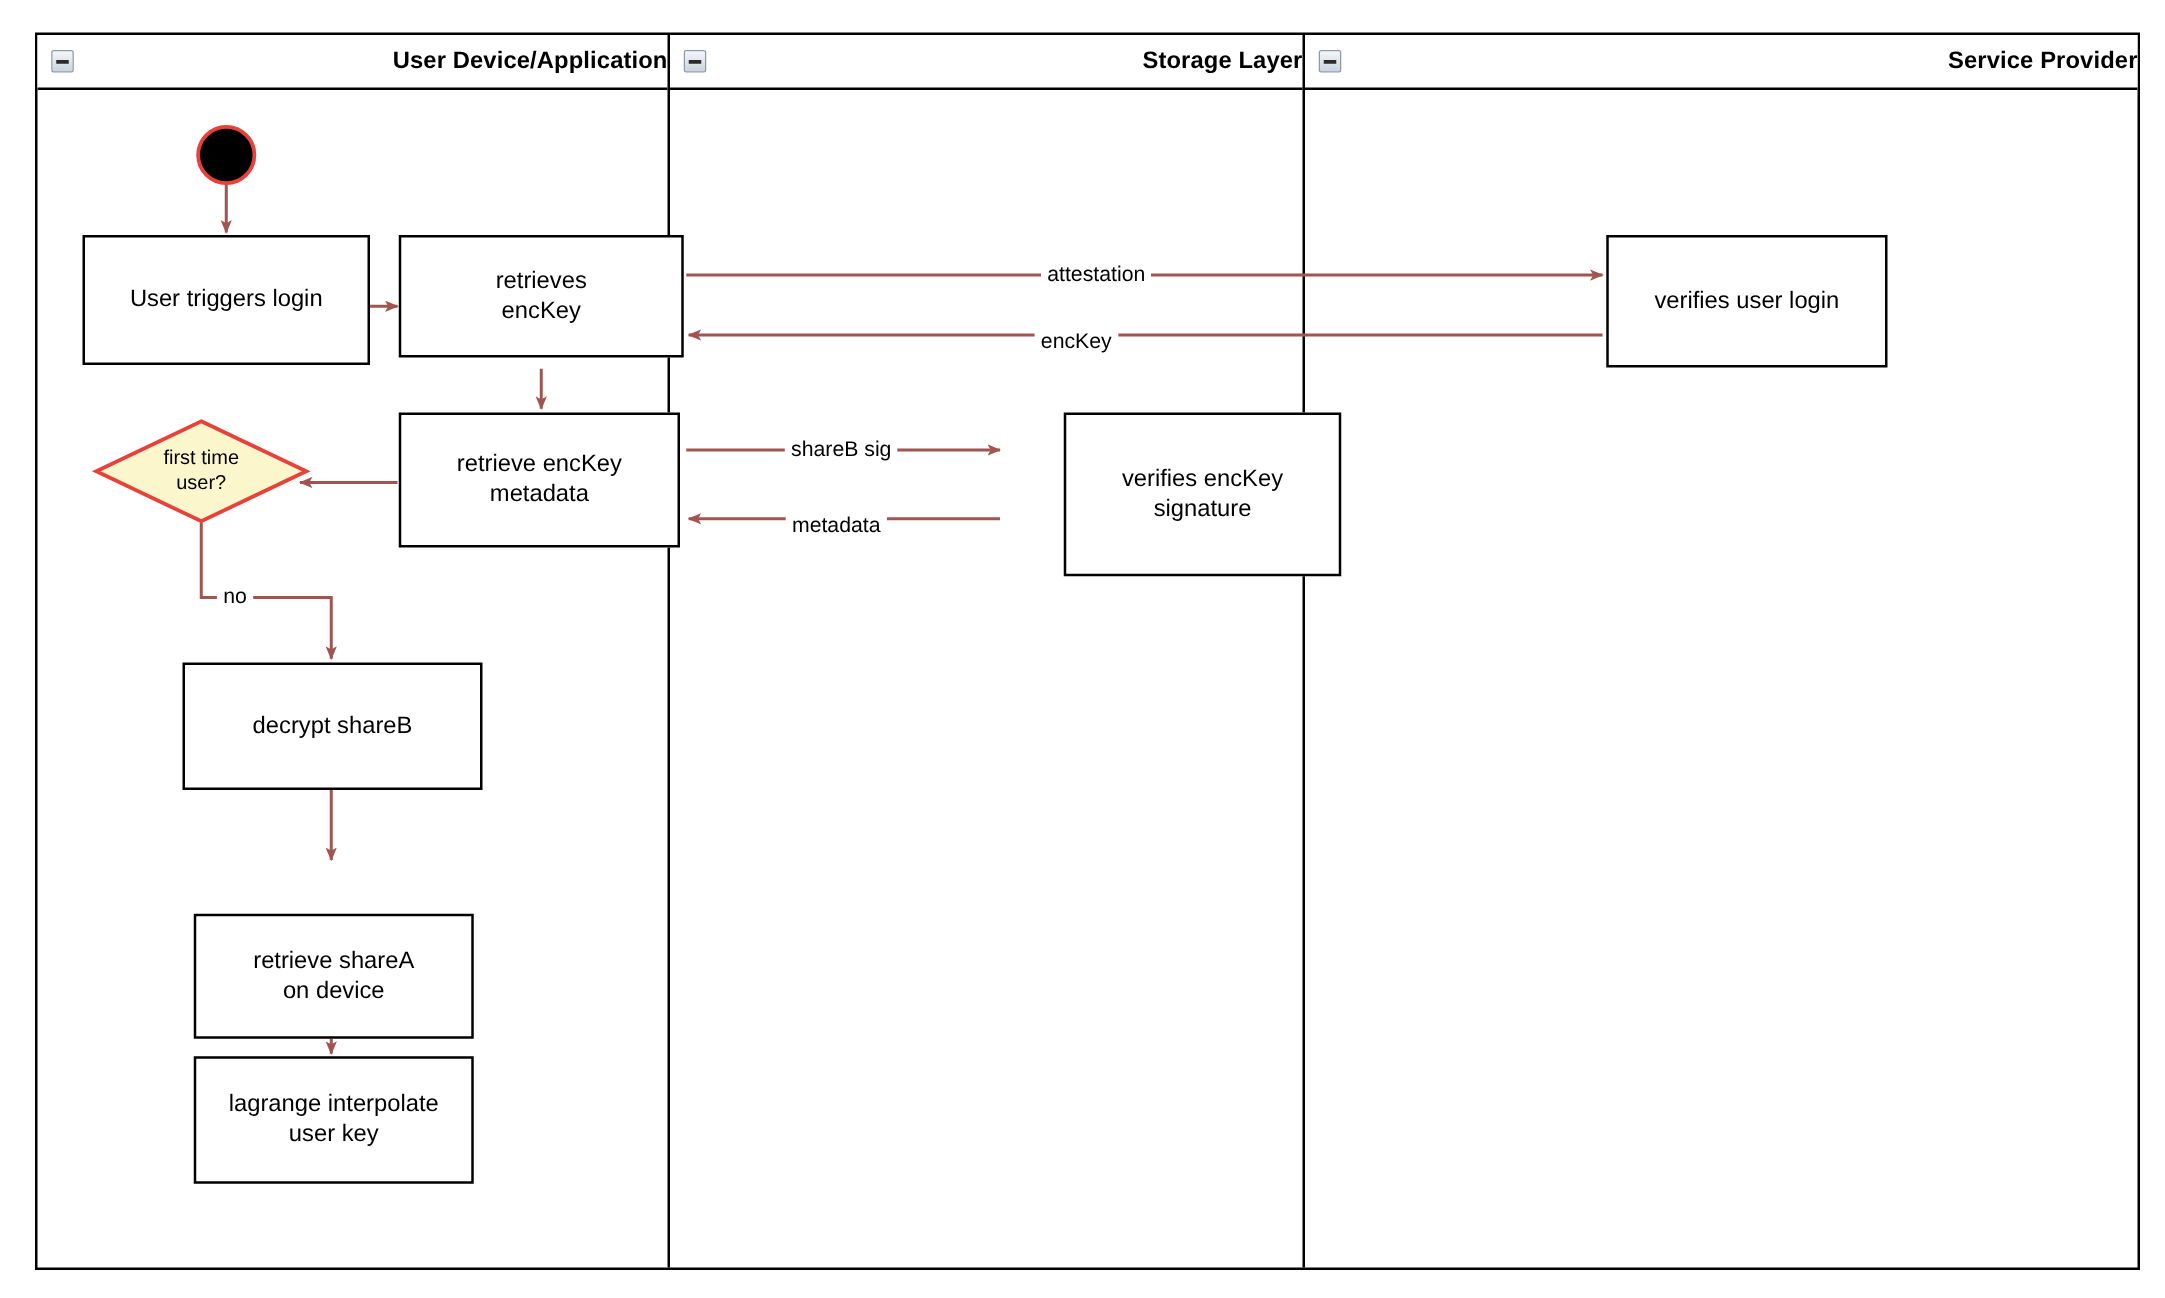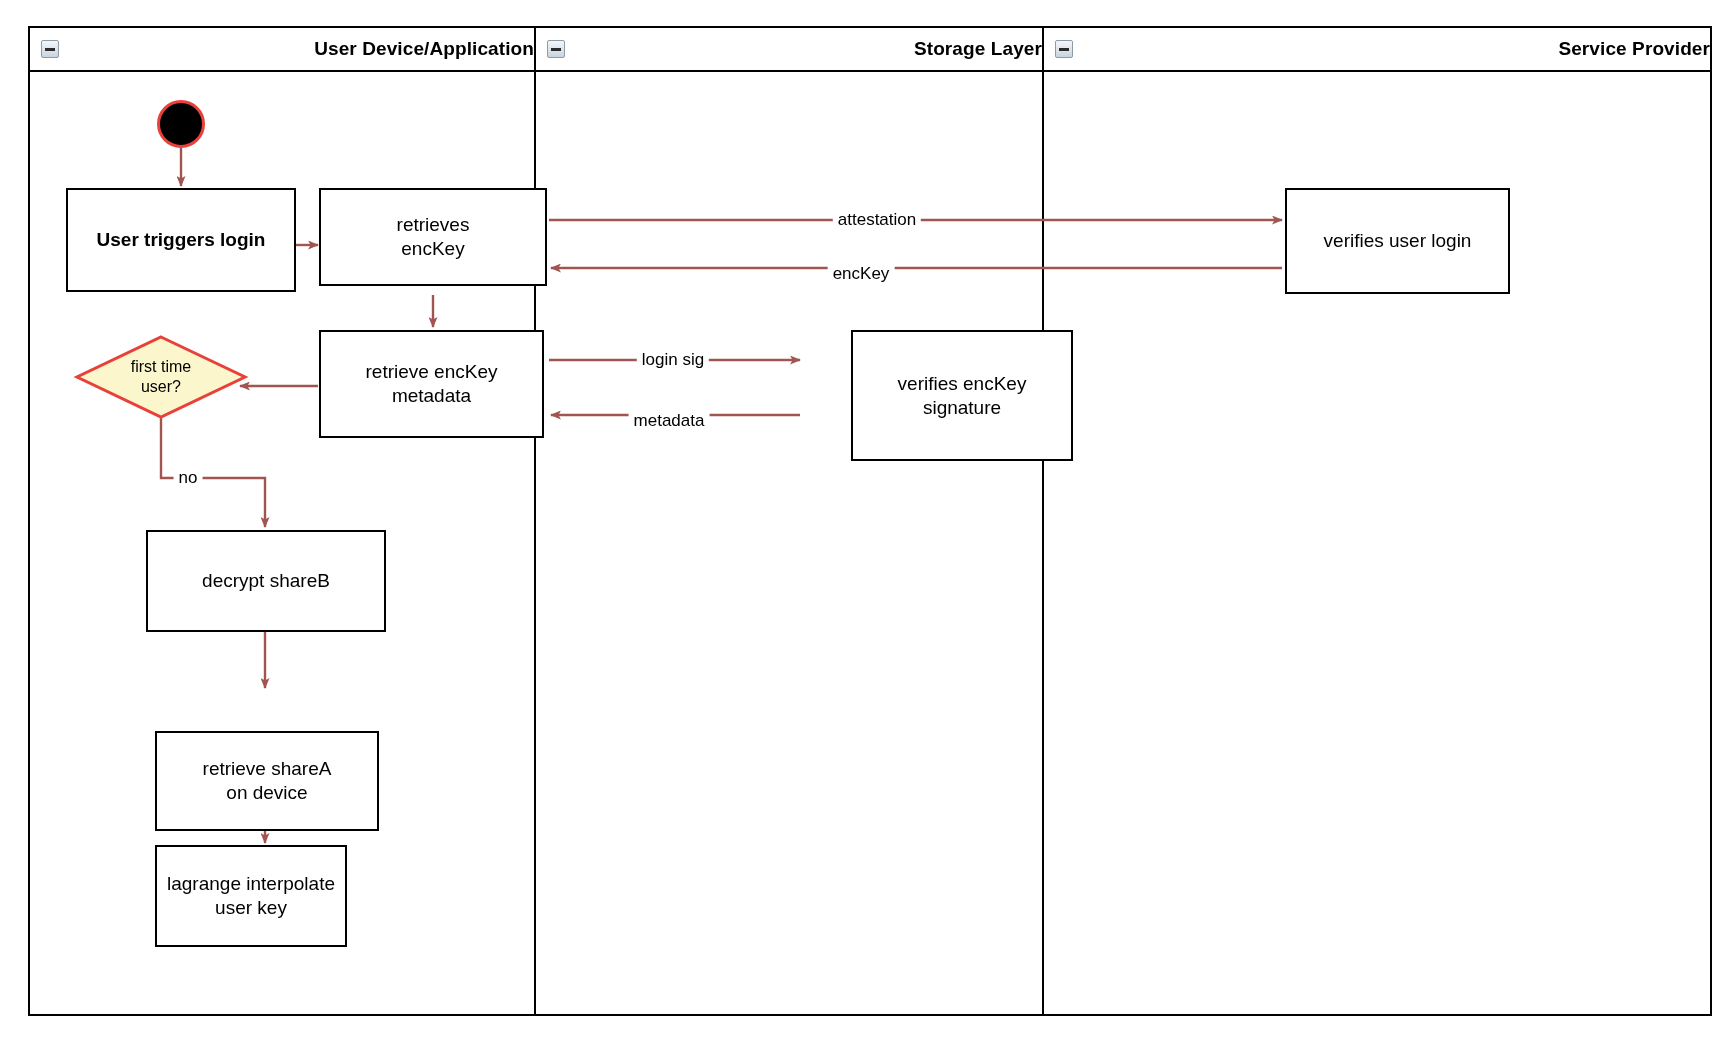--- a/index.html
+++ b/index.html
@@ -206,52 +206,52 @@
 
     <path class="edge-path" d="M161,418 L161,478 L265,478 L265,527" marker-end="url(#ah)"></path>
 
     <path class="edge-path" d="M265,632 L265,688" marker-end="url(#ah)"></path>
 
     <path class="edge-path" d="M265,791 L265,843" marker-end="url(#ah)"></path>
   </svg>
 
   <div class="start-node" style="left:157px; top:100px;"></div>
 
-  <div class="node" style="left:66px; top:188px; width:230px; height:104px;font-weight:bold;">User triggers login</div>
+  <div class="node" style="left:66px; top:188px; width:230px; height:104px;">User triggers login</div>
 
   <div class="node" style="left:319px; top:188px; width:228px; height:98px;">retrieves
 encKey</div>
 
   <div class="node" style="left:319px; top:330px; width:225px; height:108px;">retrieve encKey
 metadata</div>
 
   <div class="decision" style="left:75px; top:335px; width:172px; height:84px;">
     <svg width="172" height="84" viewBox="0 0 172 84">
       <polygon points="86,2 170,42 86,82 2,42" fill="#fcf6cd" stroke="#e8413a" stroke-width="3"></polygon>
     </svg>
     <div class="dlabel">first time
 user?</div>
   </div>
 
   <div class="node" style="left:146px; top:530px; width:240px; height:102px;">decrypt shareB</div>
 
   <div class="node" style="left:155px; top:731px; width:224px; height:100px;">retrieve shareA
 on device</div>
 
-  <div class="node" style="left:155px; top:845px; width:192px; height:102px;">lagrange interpolate
+  <div class="node" style="left:155px; top:845px; width:224px; height:102px;">lagrange interpolate
 user key</div>
 
   <div class="node" style="left:851px; top:330px; width:222px; height:131px;">verifies encKey
 signature</div>
 
   <div class="node" style="left:1285px; top:188px; width:225px; height:106px;">verifies user login</div>
 
   <div class="edge-label" style="left:877px; top:220px;">attestation</div>
 
   <div class="edge-label" style="left:861px; top:274px;">encKey</div>
 
-  <div class="edge-label" style="left:673px; top:360px;">login sig</div>
+  <div class="edge-label" style="left:673px; top:360px;">shareB sig</div>
 
   <div class="edge-label" style="left:669px; top:421px;">metadata</div>
 
   <div class="edge-label" style="left:188px; top:478px;">no</div>
 
 </div>
 
 </body></html>

